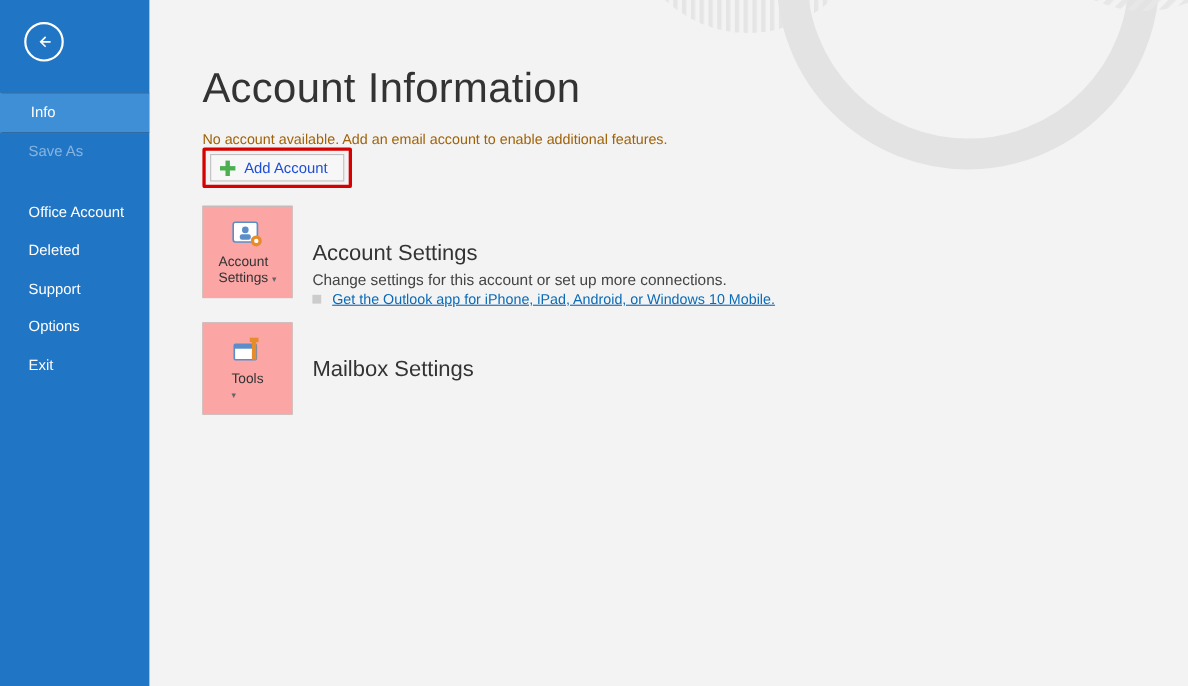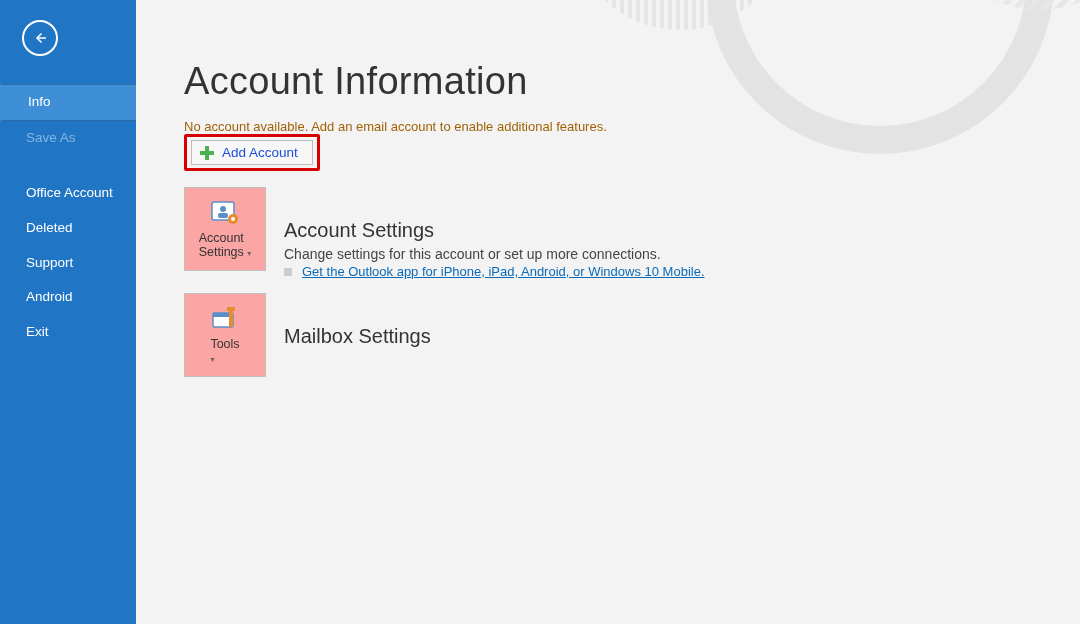--- a/index.html
+++ b/index.html
@@ -245,21 +245,21 @@
   </div>
 
   <div class="nav-item selected">Info</div>
   <div class="nav-item disabled">Save As</div>
 
   <div class="nav-spacer"></div>
 
   <div class="nav-item">Office Account</div>
   <div class="nav-item">Deleted</div>
   <div class="nav-item">Support</div>
-  <div class="nav-item">Android</div>
+  <div class="nav-item">Options</div>
   <div class="nav-item">Exit</div>
 </div>
 
 <div class="titlebar">
   <span>Inbox - Outlook Data File  -  Outlook</span>
   <div class="titlebar-controls">
     <div class="tb-btn">?</div>
     <div class="tb-btn">
       <svg viewBox="0 0 10 10">
           <line x1="0" y1="5" x2="10" y2="5" stroke="#555" stroke-width="1"></line>

